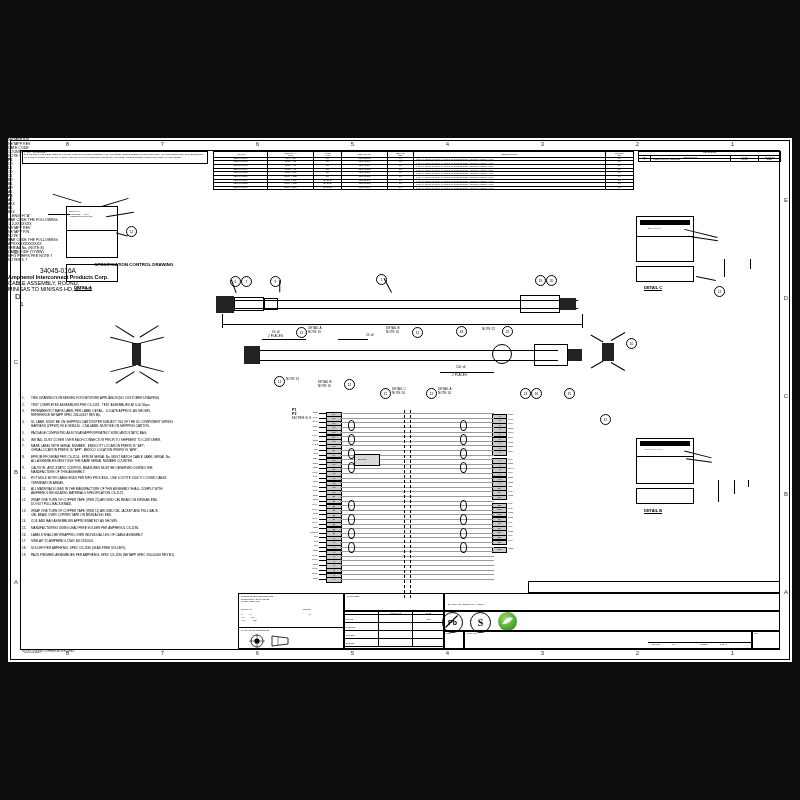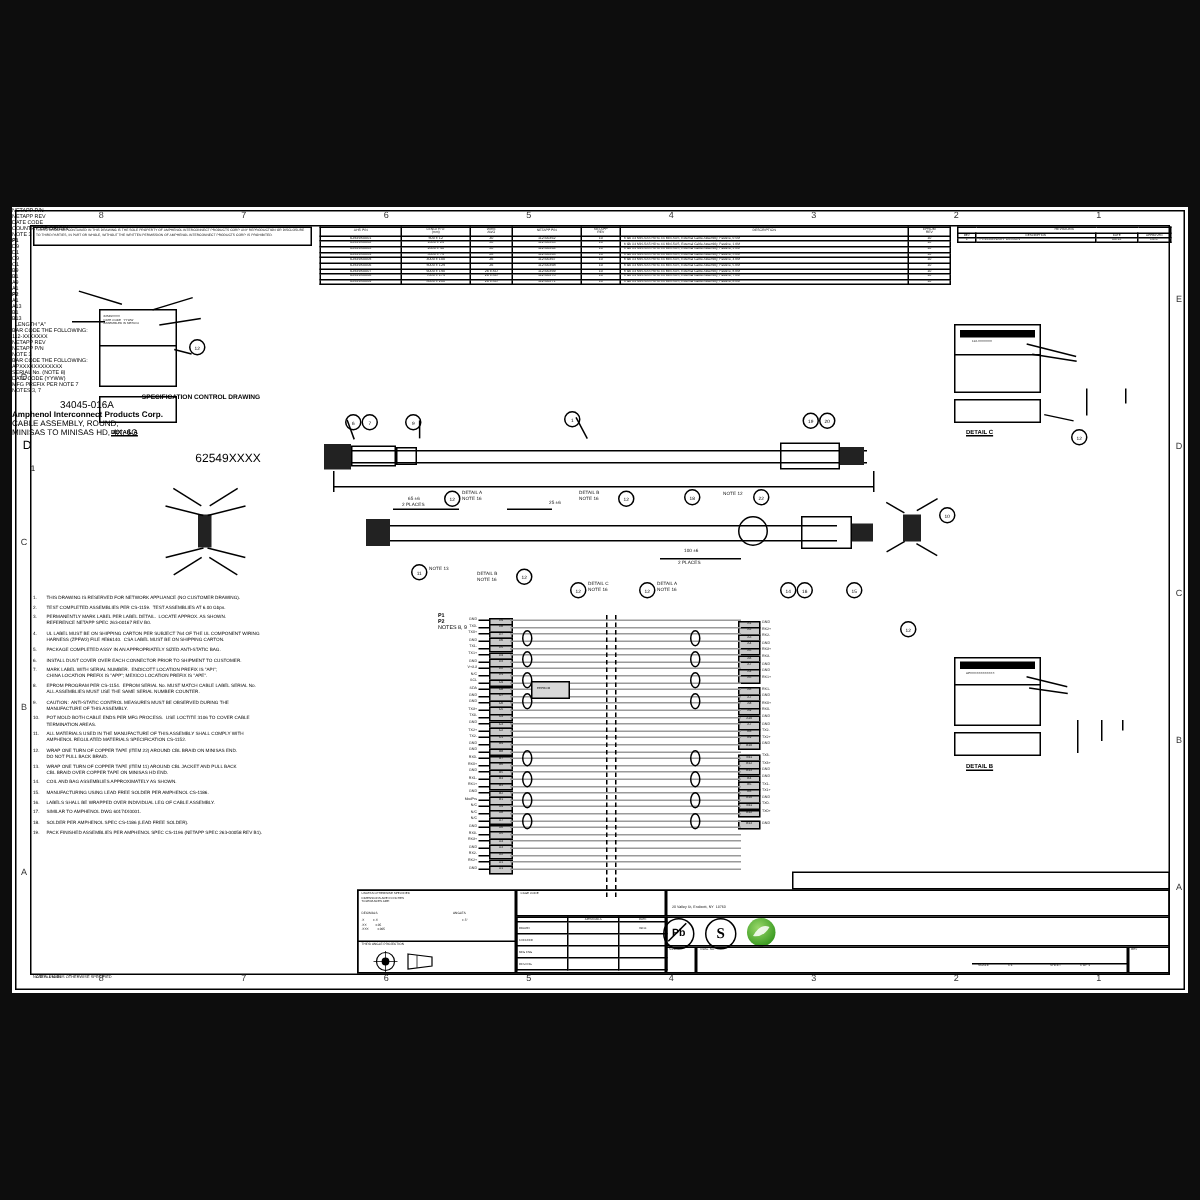--- a/index.html
+++ b/index.html
@@ -796,21 +796,20 @@
     <div class="bd" style="left:436px;top:473px;width:336px;height:20px;border-width:.6px;"></div>
     <div class="t7" style="left:444px;top:476px;">CABLE ASSEMBLY, ROUND,</div>
     <div class="t7" style="left:444px;top:484px;">MINISAS TO MINISAS HD, 4X, 6G</div>
 
     <div class="bd" style="left:436px;top:493px;width:20px;height:18px;border-width:.6px;"></div>
     <div class="t" style="left:438px;top:494px;font-size:2px;">SIZE</div>
     <div class="t8 ctr" style="left:436px;top:499px;width:20px;font-size:8px;">D</div>
 
     <div class="bd" style="left:456px;top:493px;width:288px;height:18px;border-width:.6px;"></div>
     <div class="t" style="left:459px;top:494px;font-size:2px;">DWG. NO.</div>
-    <div class="t8 ctr" style="left:456px;top:498px;width:288px;font-size:8px;">62549XXXX</div>
 
     <div class="bd" style="left:744px;top:493px;width:28px;height:18px;border-width:.6px;"></div>
     <div class="t" style="left:746px;top:494px;font-size:2px;">REV</div>
     <div class="t7 ctr" style="left:744px;top:500px;width:28px;">1</div>
 
     <div class="ln" style="left:640px;top:504px;width:104px;height:.5px;"></div>
     <div class="t" style="left:644px;top:505px;font-size:2.2px;">SCALE</div>
     <div class="t" style="left:664px;top:505px;font-size:2.2px;">1:1</div>
     <div class="t" style="left:692px;top:505px;font-size:2.2px;">SHEET</div>
     <div class="t" style="left:712px;top:505px;font-size:2.2px;">1 OF 1</div>

